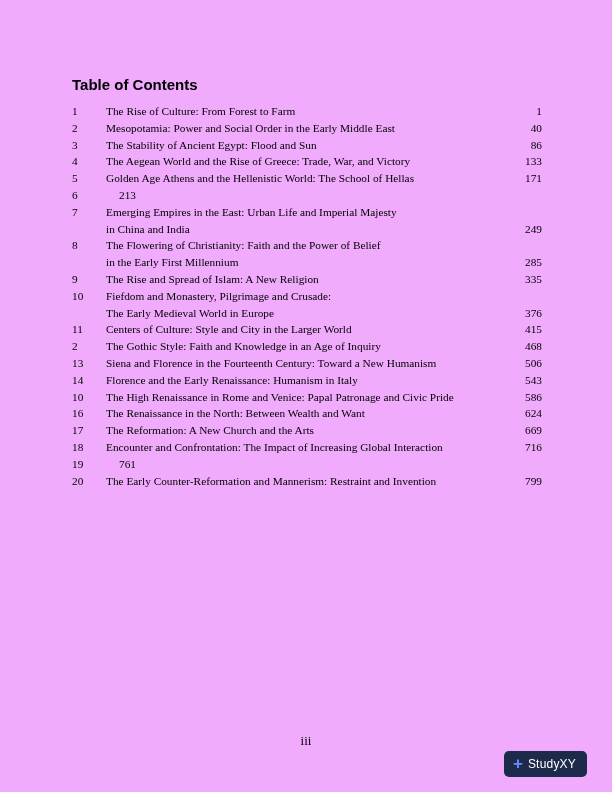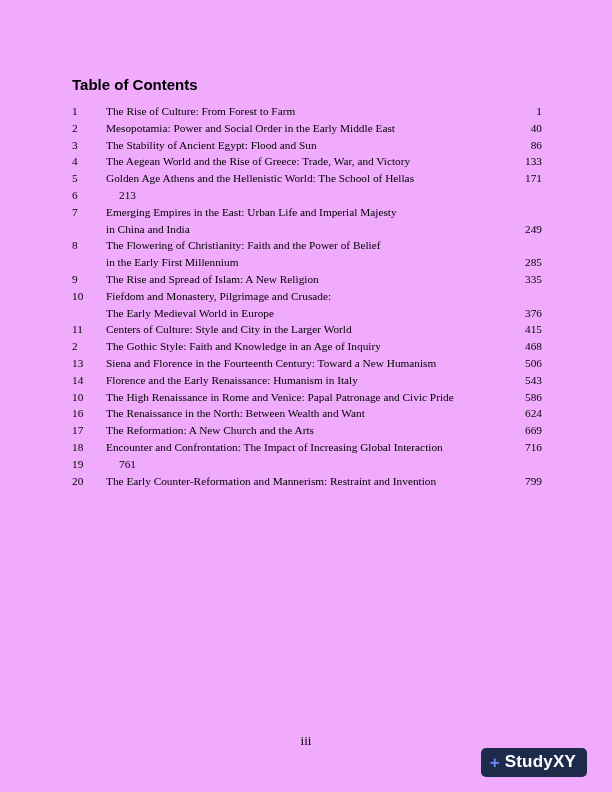--- a/index.html
+++ b/index.html
@@ -74,22 +74,22 @@
   }
   .brand-plus {
     font-family: "Liberation Sans", sans-serif;
     font-size: 17px;
     font-weight: bold;
     line-height: 1;
     color: #6b8cff;
   }
   .brand-name {
     font-family: "Liberation Sans", sans-serif;
-    font-size: 17px;
-    font-weight: bold;
+    font-size: 12px;
+    font-weight: normal;
     letter-spacing: 0.2px;
     color: #ffffff;
   }
 </style>
 </head>
 <body>
 
 <div class="page">
 
   <h1 class="doc-title">Table of Contents</h1>

